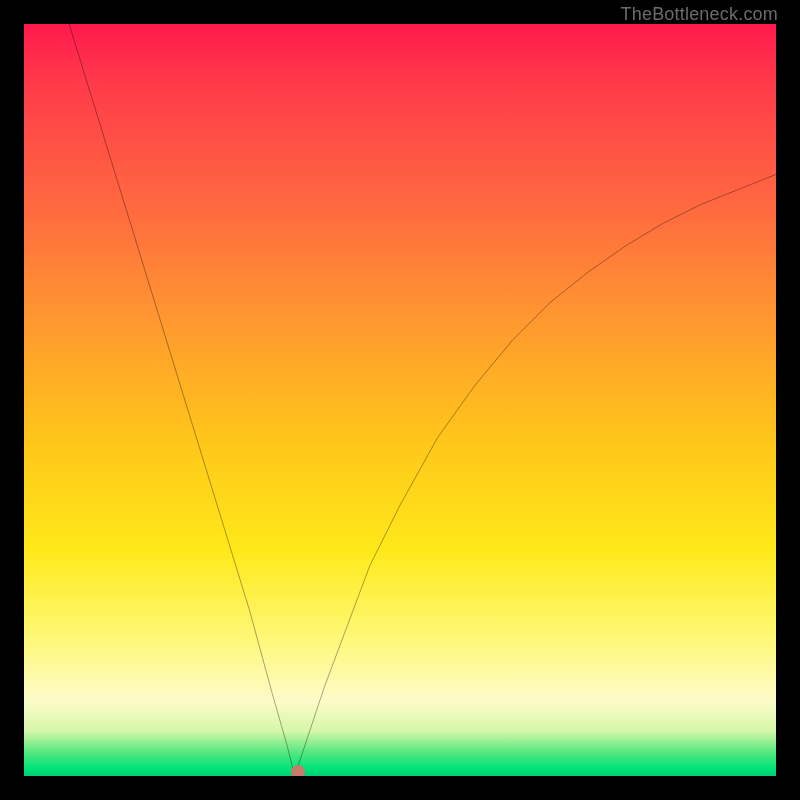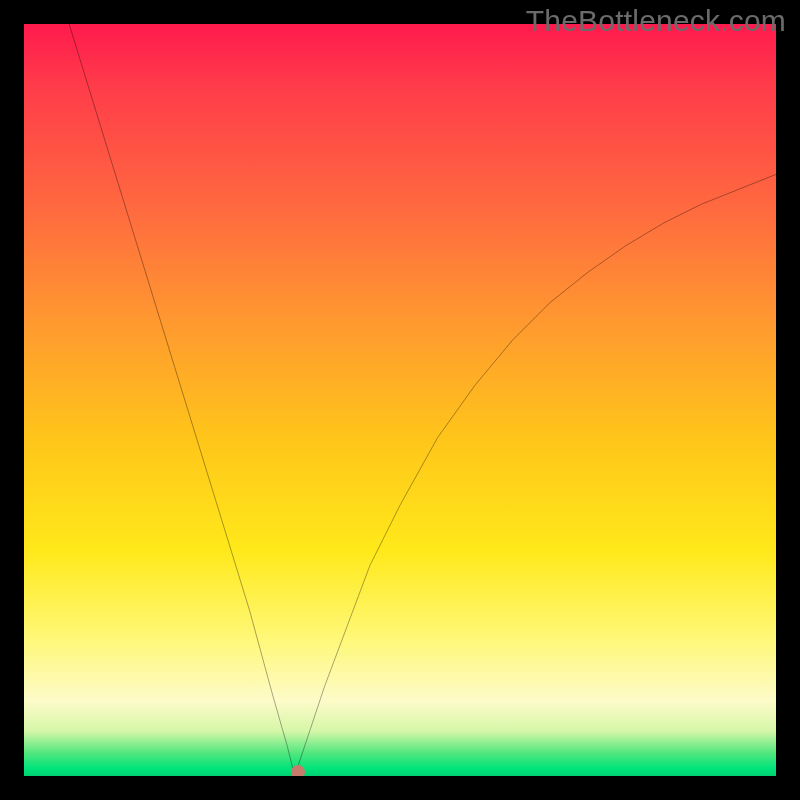--- a/index.html
+++ b/index.html
@@ -54,23 +54,23 @@
     position: absolute;
     width: 14px;
     height: 14px;
     border-radius: 50%;
     background: #c77b6b;
     transform: translate(-50%, -50%);
   }
   .watermark {
     position: absolute;
     top: 4px;
-    right: 14px;
+    right: 22px;
     color: #6b6b6b;
-    font-size: 30px;
+    font-size: 18px;
     letter-spacing: 0.2px;
     user-select: none;
   }
 </style>
 </head>
 <body>
 
 <div class="frame">
 
   <div class="plot-area">

